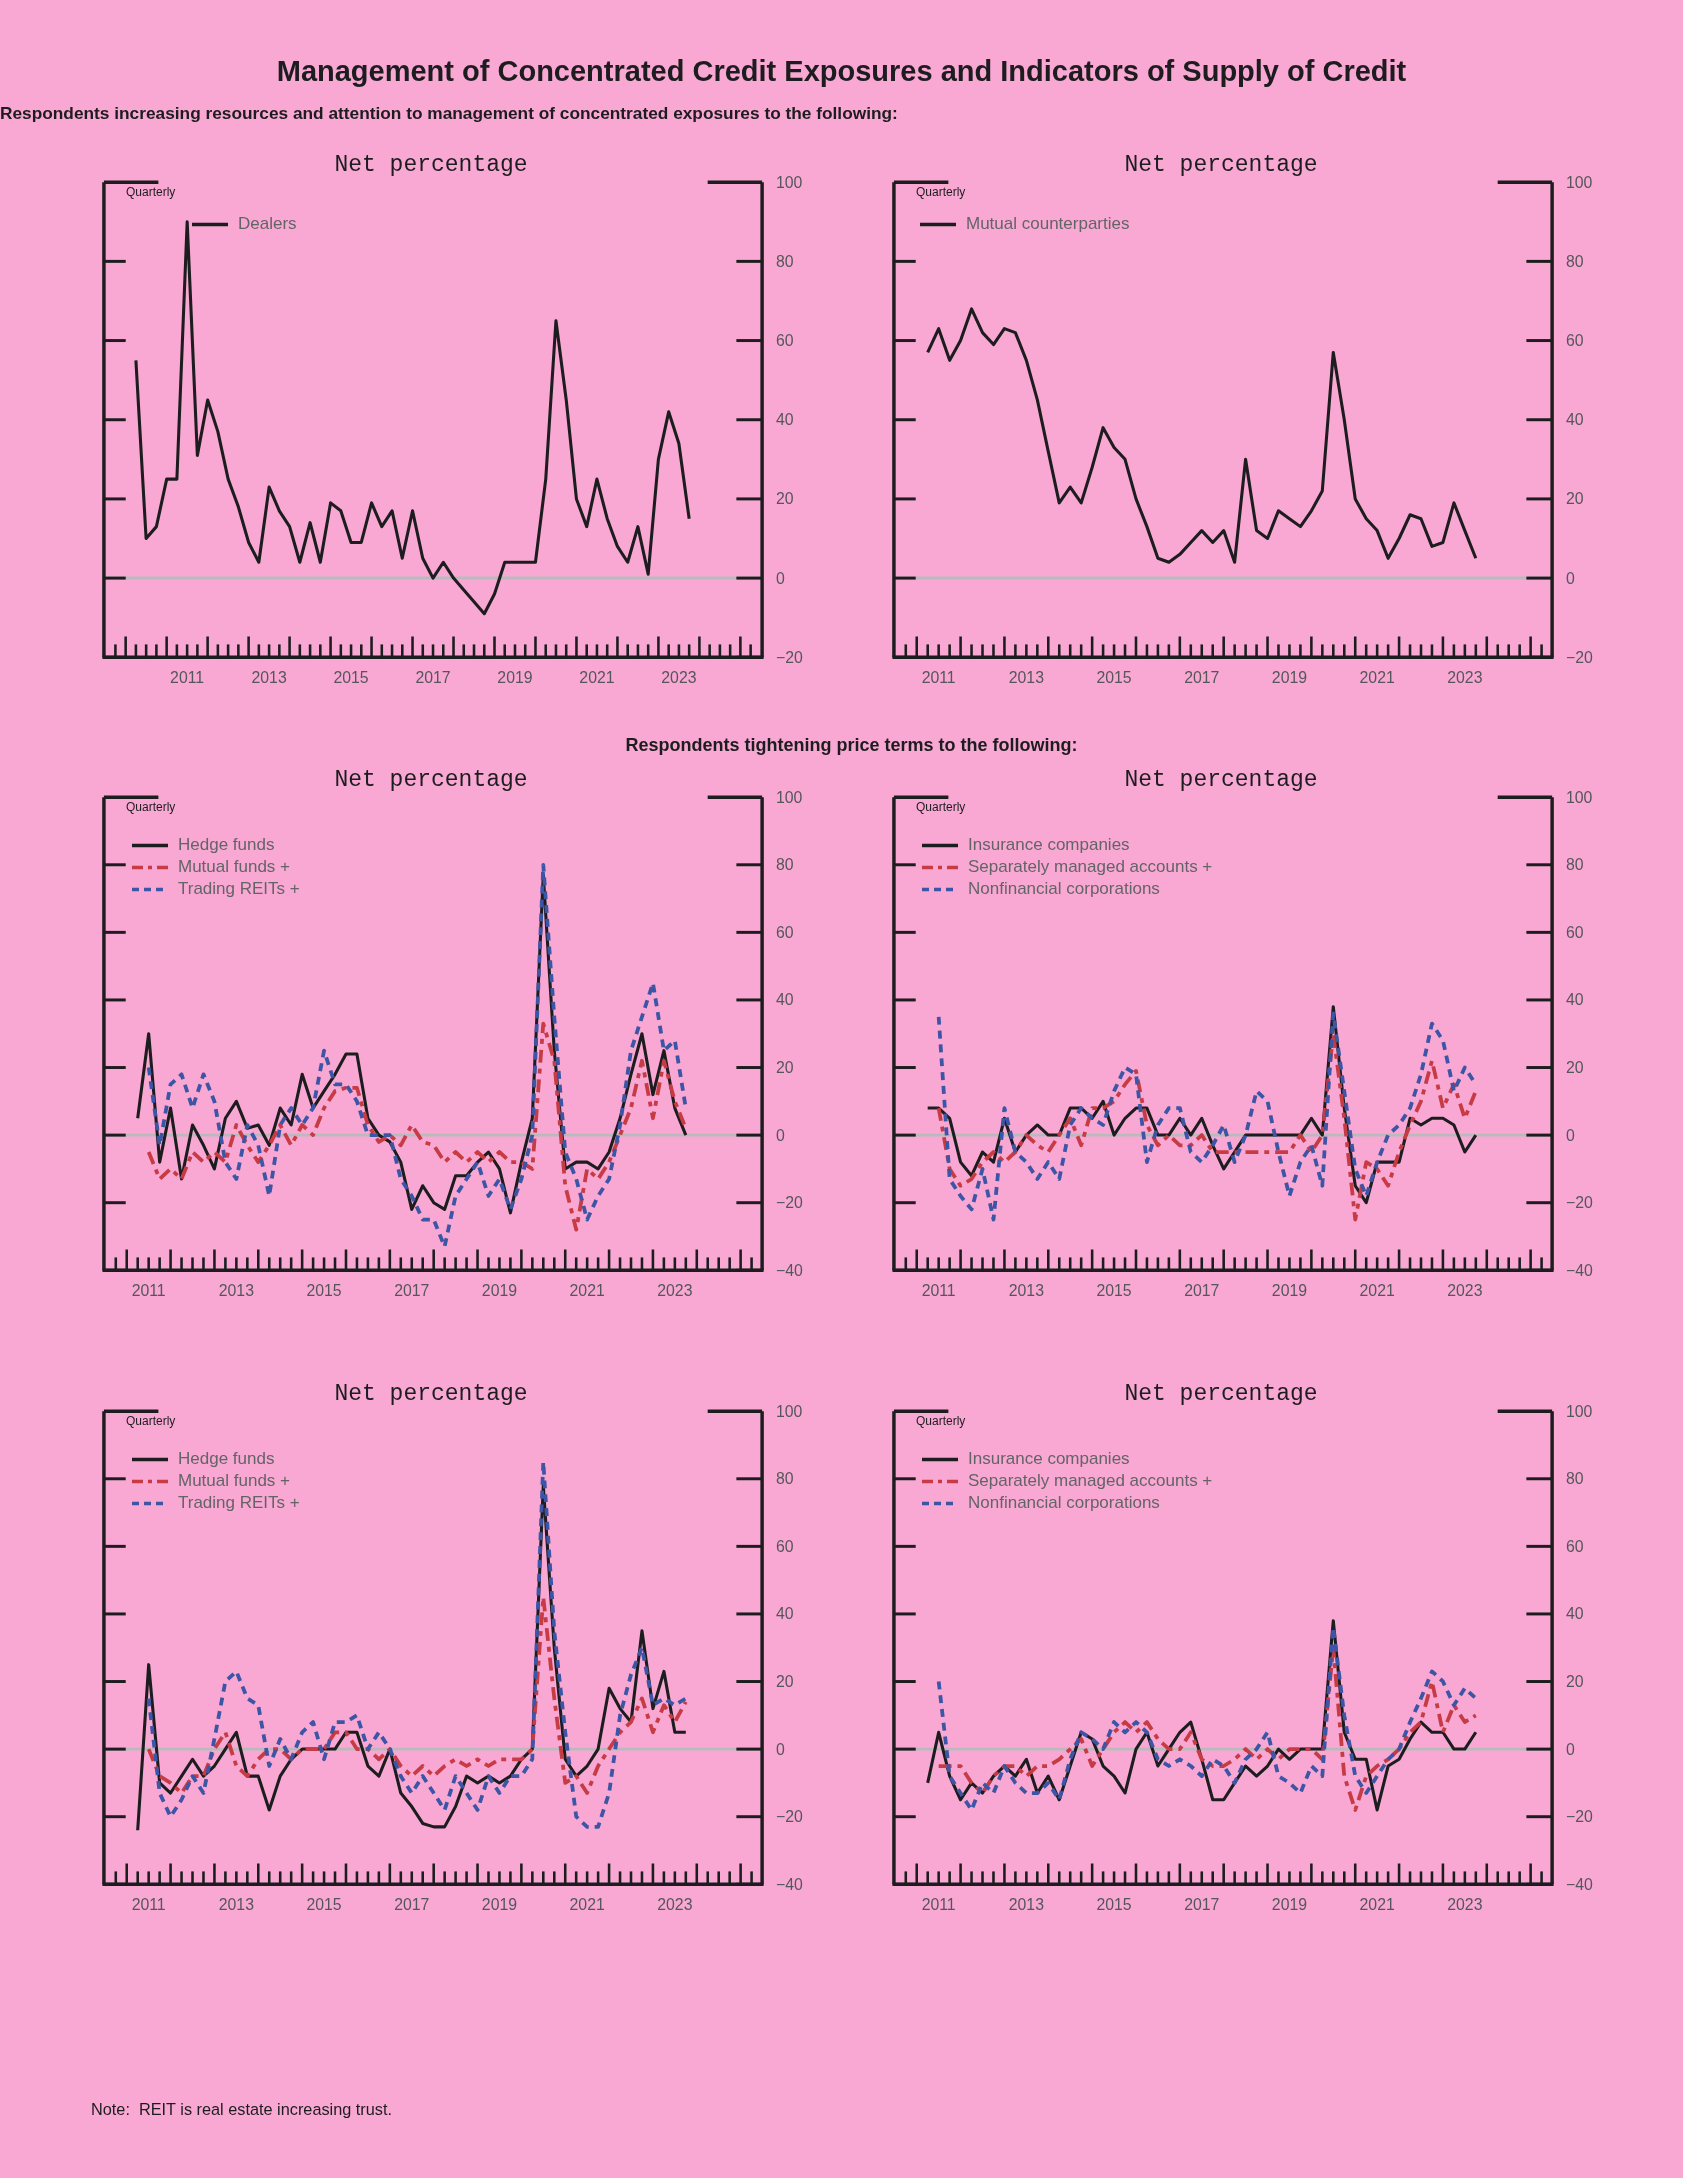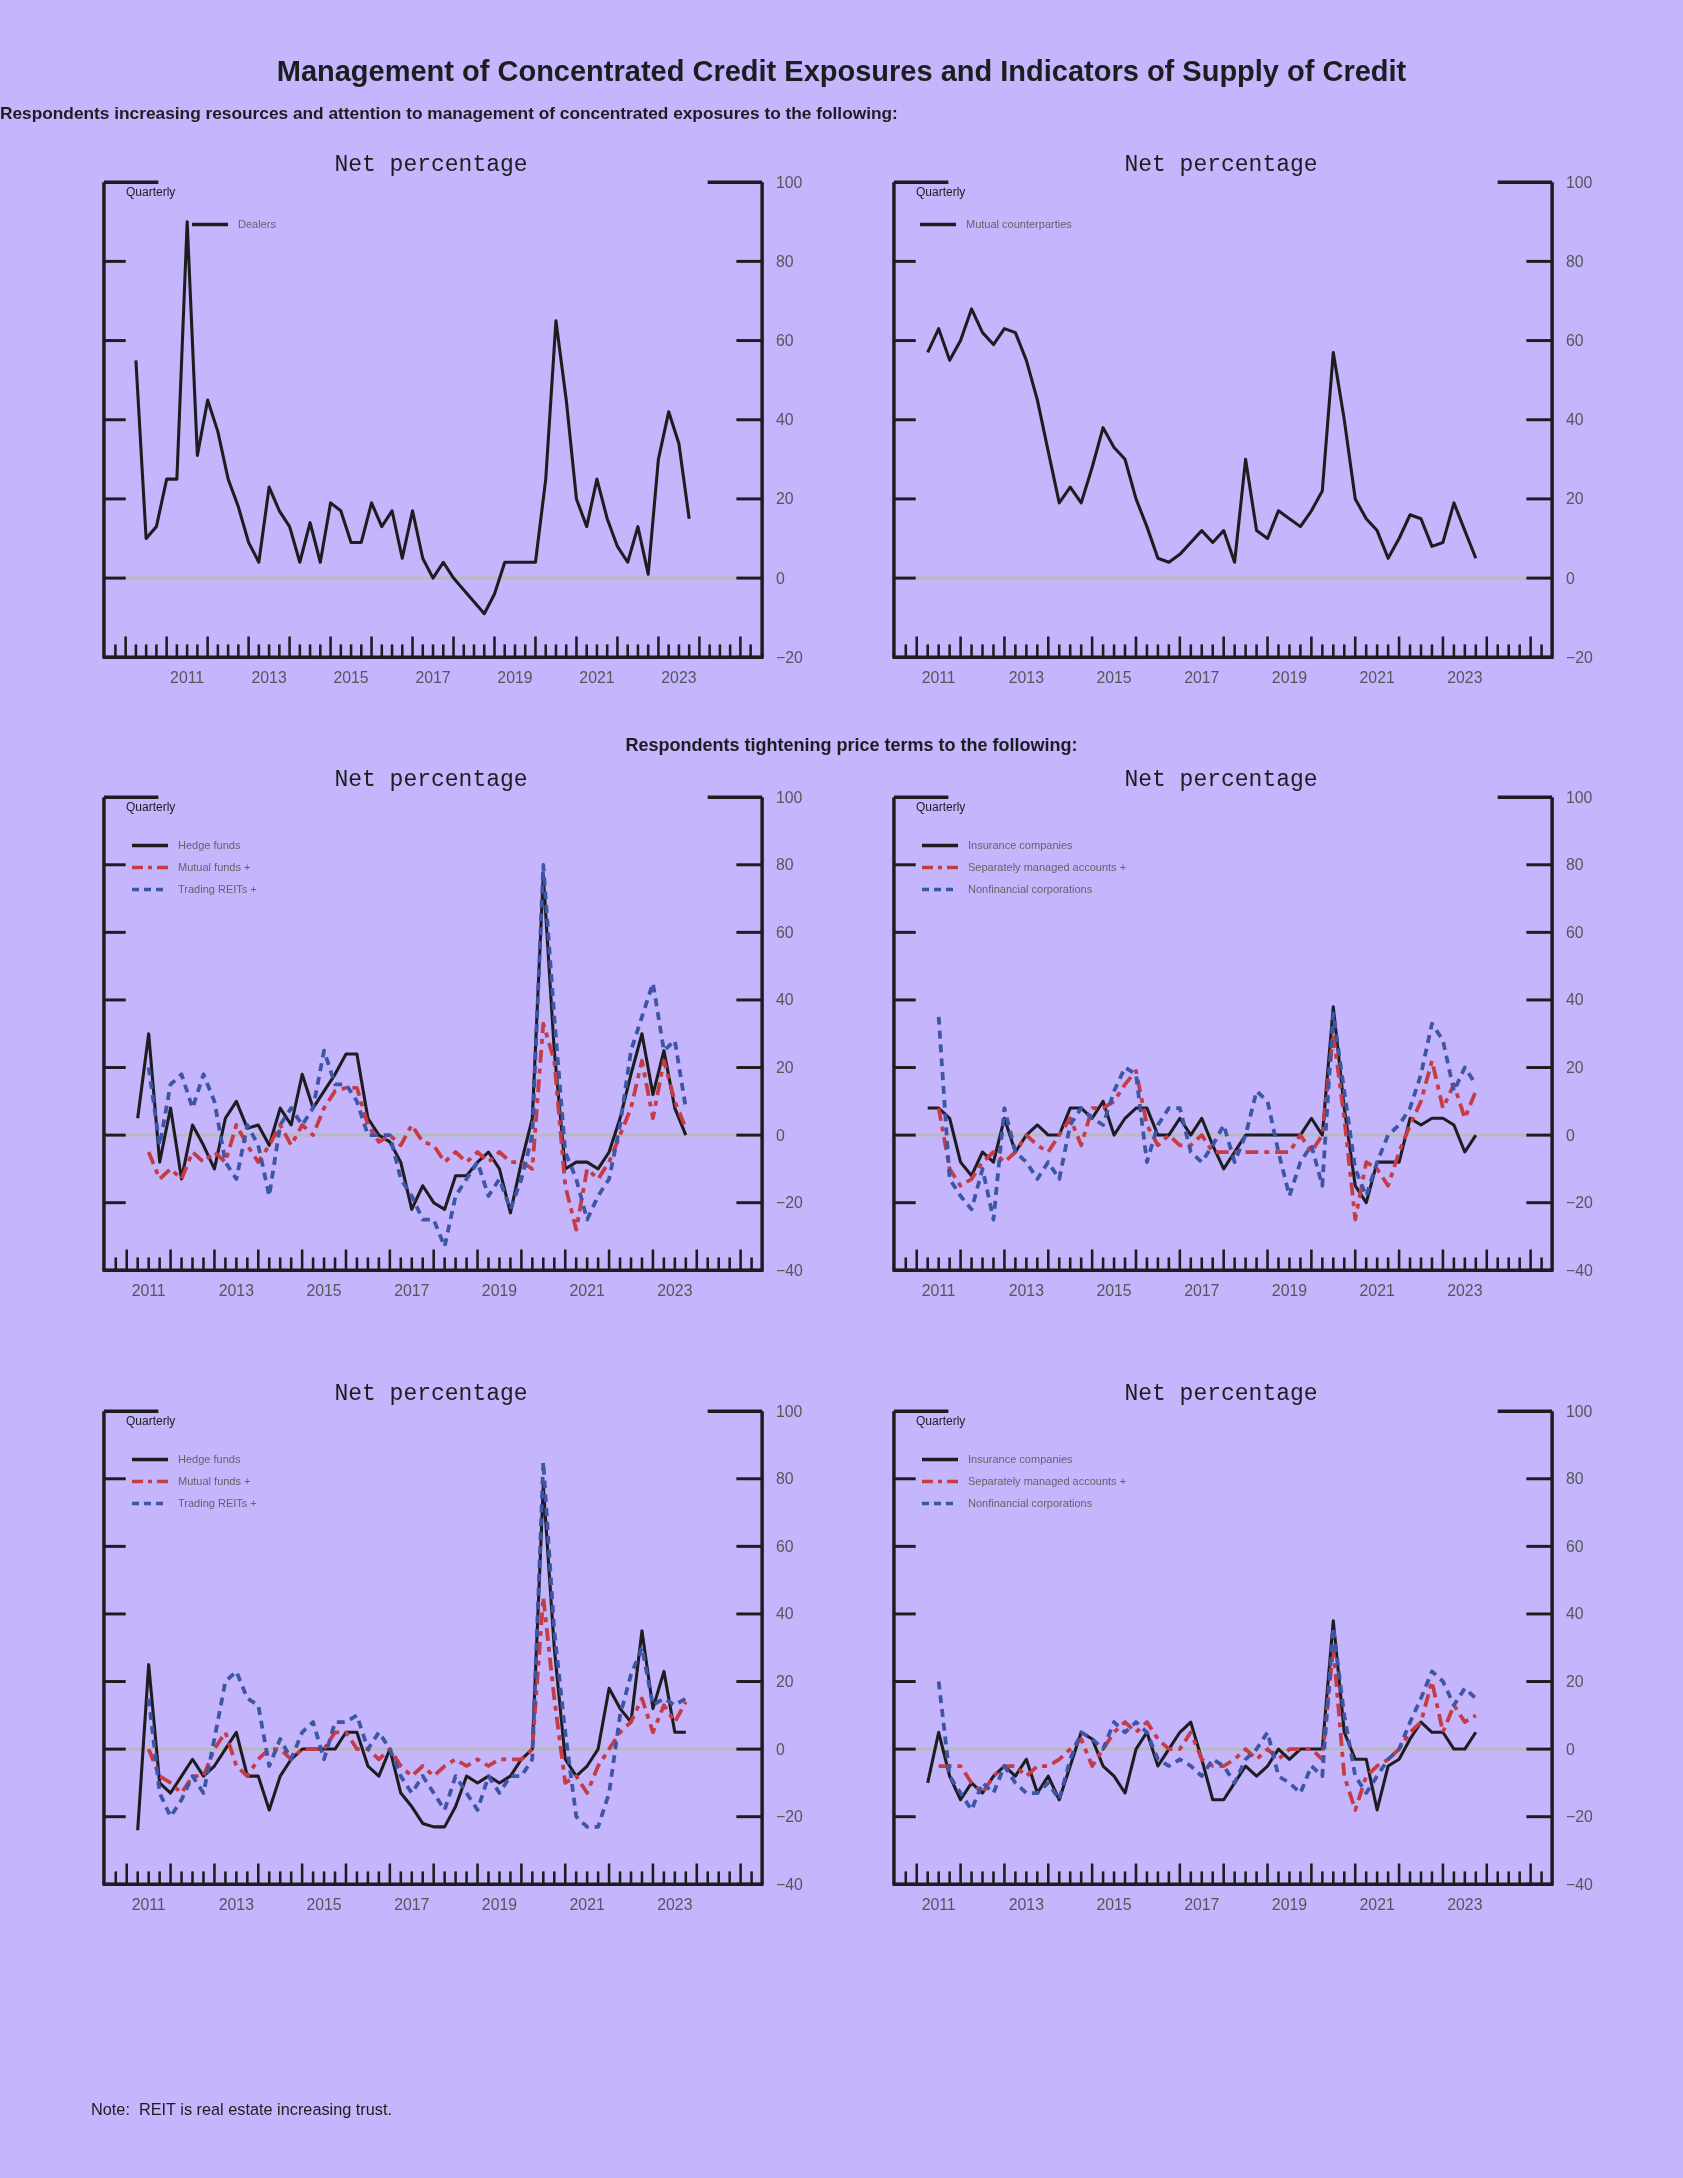--- a/index.html
+++ b/index.html
@@ -1,31 +1,31 @@
 <!DOCTYPE html>
 <html><head>
 <meta charset="utf-8">
 <style>
   html,body{margin:0;padding:0;background:#ffffff;}
   .page{
-    position:relative;width:1683px;height:2178px;background:#c4b5fd;
+    position:relative;width:1683px;height:2178px;background:#f9a8d4;
     font-family:"Liberation Sans",sans-serif;color:#1d1d1f;overflow:hidden;
   }
   .title{position:absolute;left:0;top:55px;width:100%;text-align:center;
     font-size:29px;font-weight:bold;}
   .subtitle{position:absolute;left:0;top:103px;width:100%;text-align:left;
     font-size:17.3px;font-weight:bold;}
   .sec-heading{position:absolute;left:0;width:100%;text-align:center;
     font-size:18px;font-weight:bold;padding-left:10px;}
   .chart{position:absolute;}
   .netpct{position:absolute;top:20px;text-align:center;font-size:23px;color:#1d1d1f;font-family:Liberation Mono, monospace;}
   .quarterly{position:absolute;font-size:12px;color:#1d1d1f;}
   .legend{position:absolute;}
   .legend-row{display:flex;align-items:center;gap:9px;height:22px;}
-  .legend-row span{font-size:11px;color:#636466;white-space:nowrap;}
+  .legend-row span{font-size:17px;color:#636466;white-space:nowrap;}
   .notes{position:absolute;left:91px;top:2039px;font-size:16.3px;line-height:28px;
     color:#1d1d1f;white-space:pre-wrap;}
   svg.plot{position:absolute;left:0;top:44px;}
 </style>
 </head>
 <body>
 
 <div class="page">
   <div class="title">Management of Concentrated Credit Exposures and Indicators of Supply of Credit</div>
   <div class="subtitle">Respondents increasing resources and attention to management of concentrated exposures to the following:</div>

